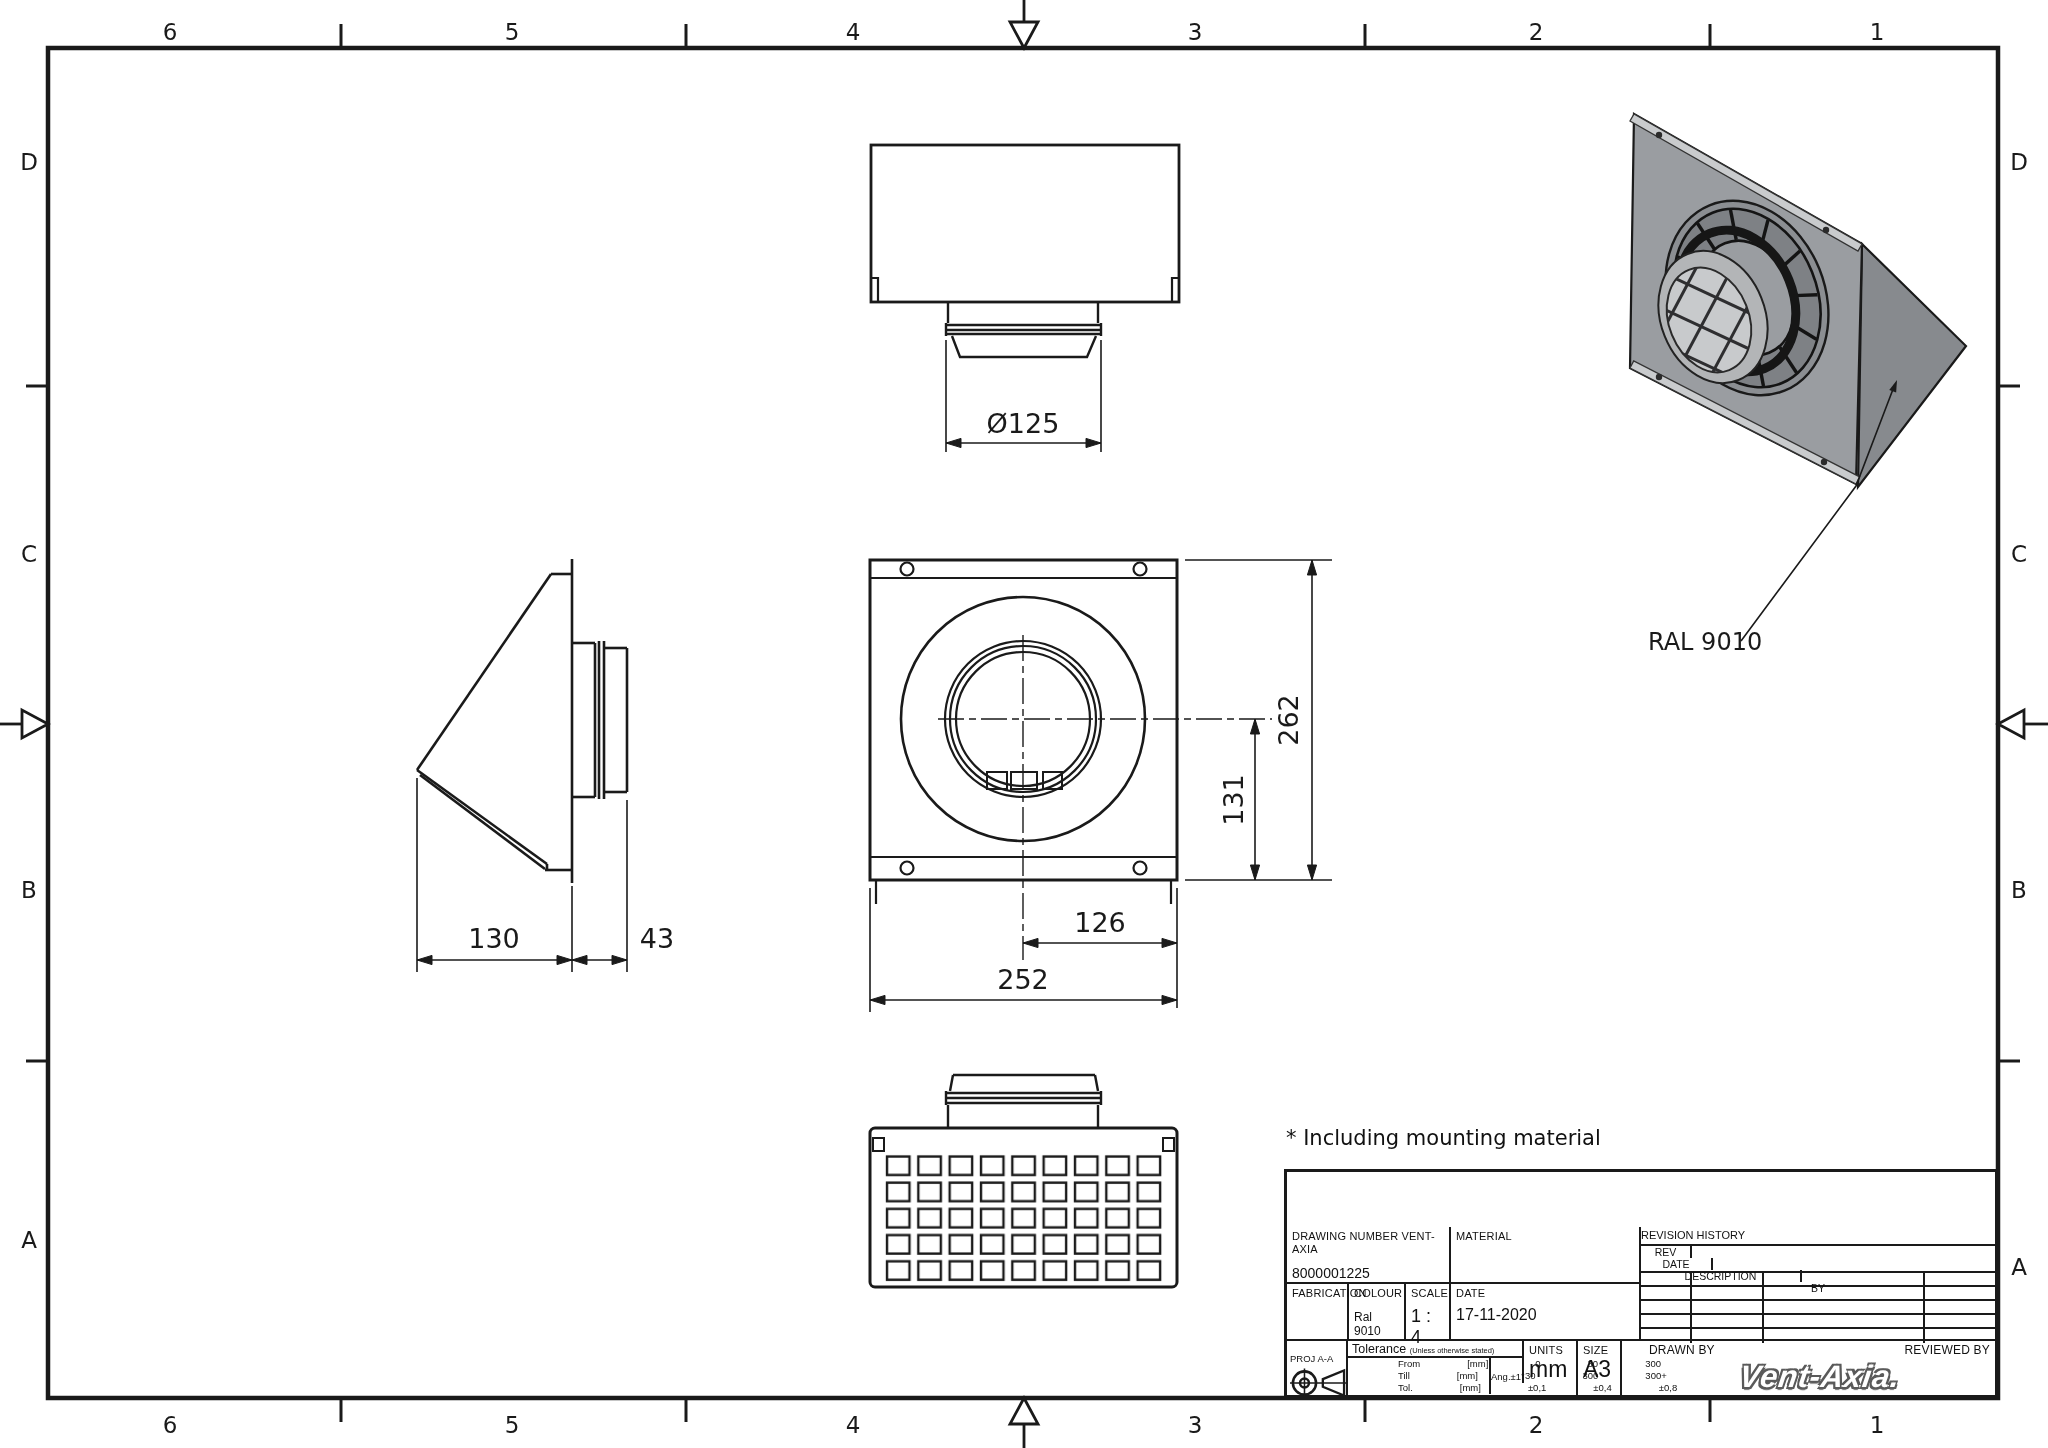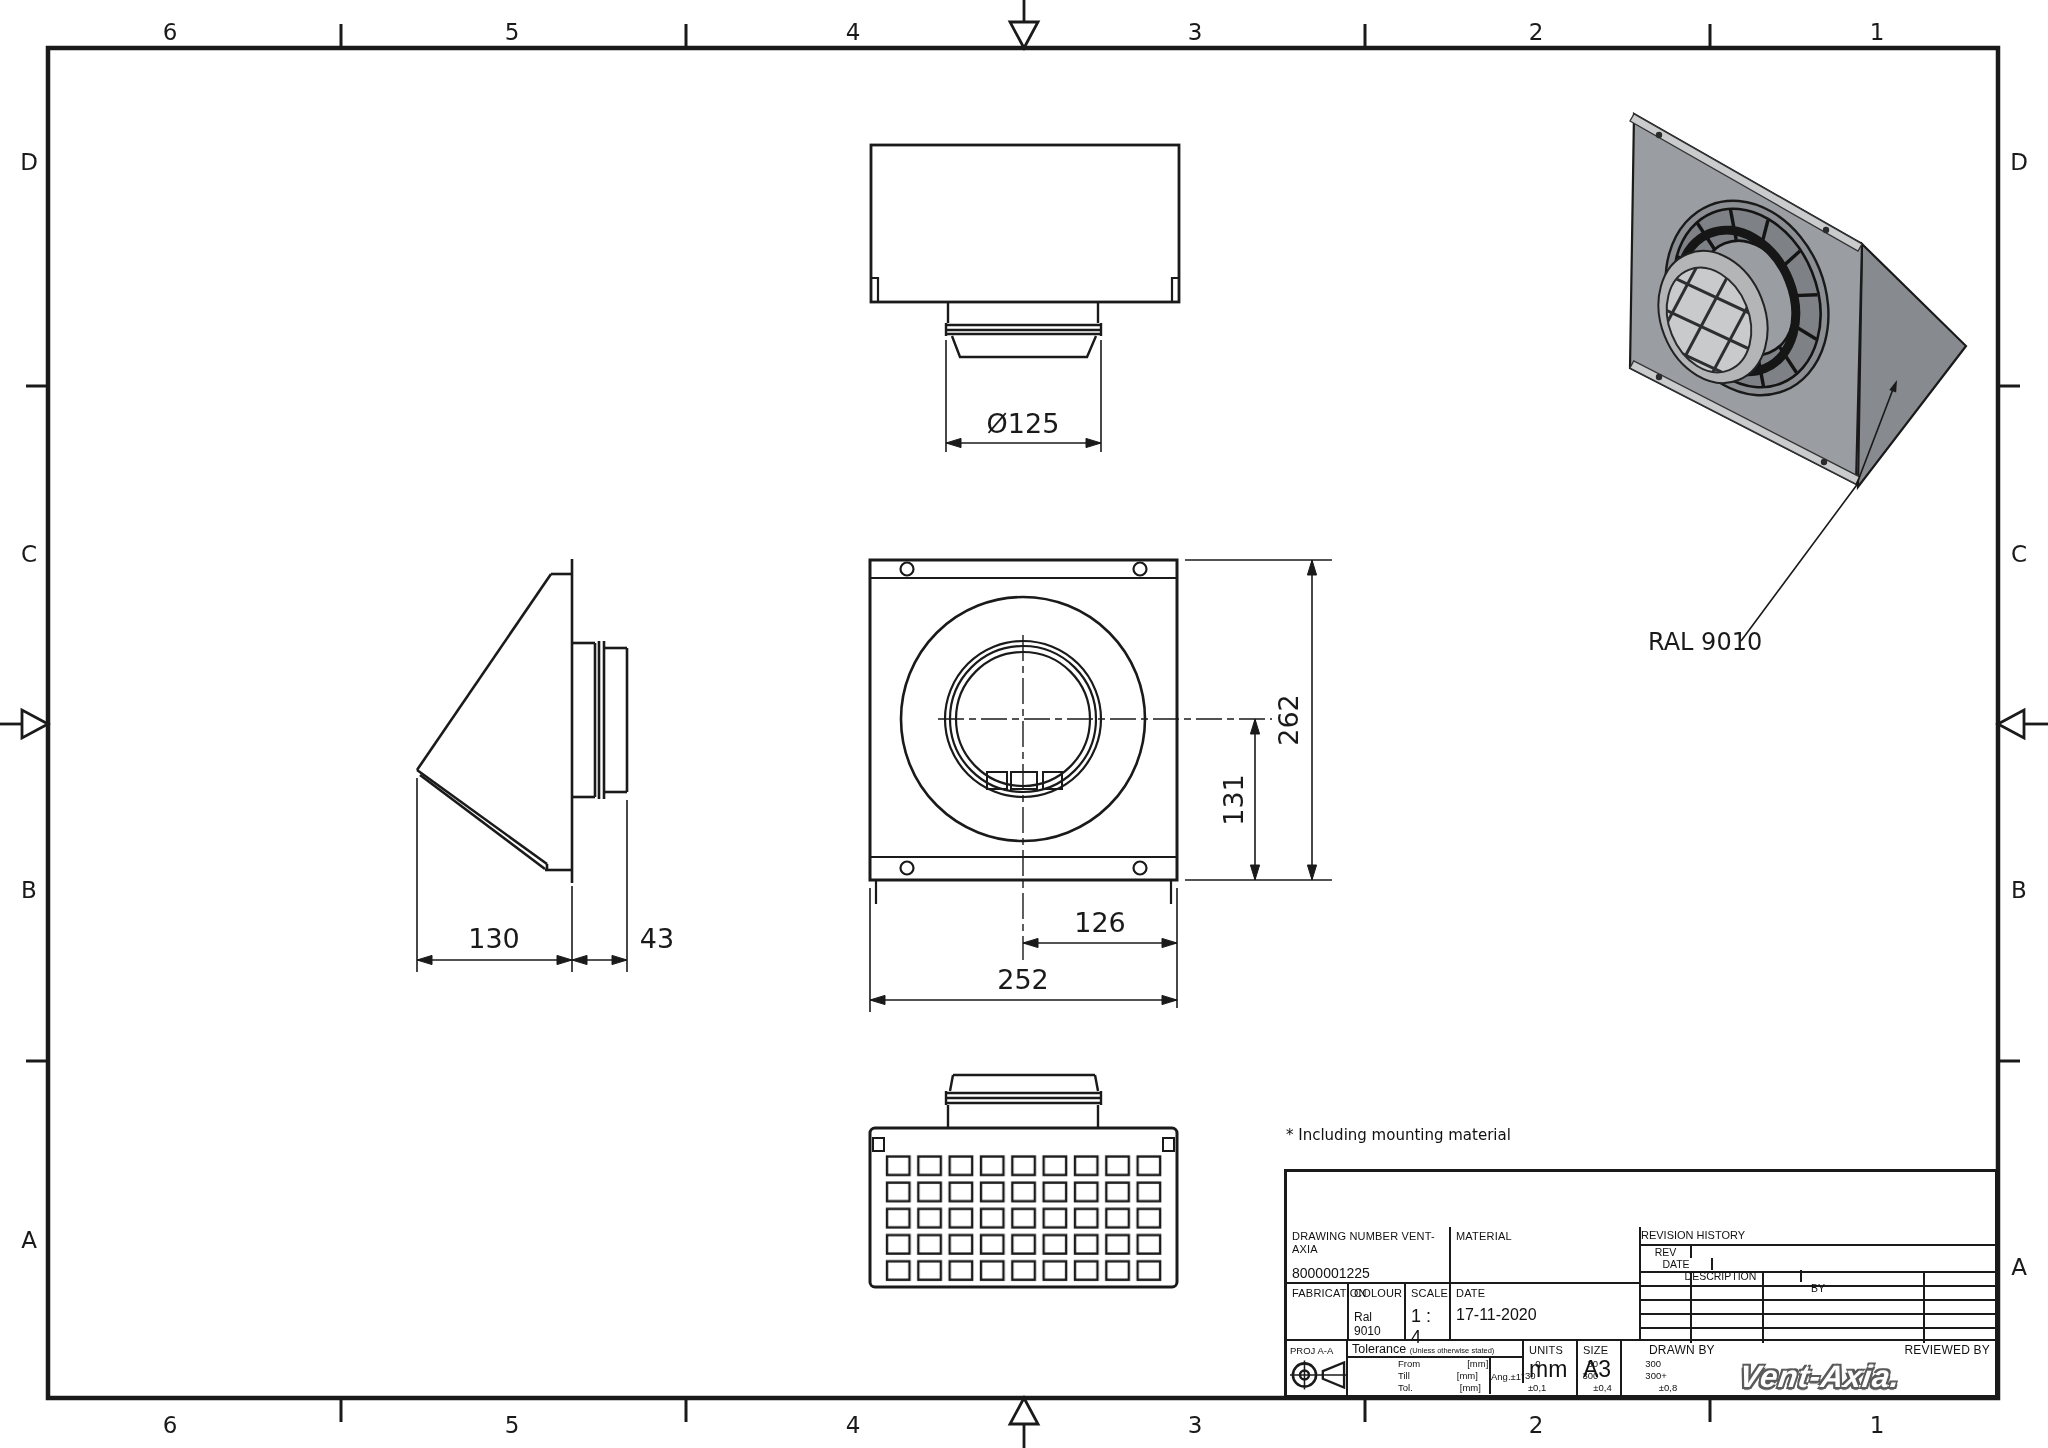--- a/index.html
+++ b/index.html
@@ -43,21 +43,21 @@
   .ang{border-left:2px solid #1a1a1a;flex:1;font-size:9.5px;display:flex;flex-direction:row;
        align-items:center;justify-content:center;line-height:11px;}
   .big-val{font-size:23px;line-height:24px;}
   .logo{
     position:absolute;left:50%;top:18px;transform:translateX(-50%) skewX(-8deg);
     font-size:31px;font-weight:bold;font-style:italic;letter-spacing:1px;
     color:#ffffff;white-space:nowrap;
     text-shadow:-2px -2px 0 #5a5a5a,2px -2px 0 #5a5a5a,-2px 2px 0 #5a5a5a,2px 2px 0 #5a5a5a,
                  0 3px 1px #777;
   }
-  .note{position:absolute;left:1286px;top:1126px;font-size:15px;font-family:"DejaVu Sans","Liberation Sans",sans-serif;}
+  .note{position:absolute;left:1286px;top:1126px;font-size:21px;font-family:"DejaVu Sans","Liberation Sans",sans-serif;}
 </style>
 </head>
 <body>
 
 
 
 <svg class="sheet-svg" width="2048" height="1448" viewBox="0 0 2048 1448">
   <defs>
     <polygon id="ah" points="0,0 -15,4.6 -15,-4.6" fill="#1a1a1a"></polygon>
     <pattern id="grid" x="883" y="1153" width="31.33" height="26.2" patternUnits="userSpaceOnUse">
@@ -365,21 +365,21 @@
   </div>
   <div class="cell bd-b bd-r pad" style="left:119px;top:112px;width:45px;height:57px;">
     <div class="lbl">SCALE</div>
     <div style="font-size:18px;margin-top:6px;">1 : 4</div>
   </div>
   <div class="cell bd-b bd-r pad" style="left:164px;top:112px;width:190px;height:57px;">
     <div class="lbl">DATE</div>
     <div class="val-lg" style="margin-top:6px;">17-11-2020</div>
   </div>
 
-  <div class="cell bd-r" style="left:0;top:169px;width:61px;height:54px;padding:4px 3px;">
+  <div class="cell bd-r" style="left:0;top:169px;width:61px;height:54px;padding:12px 3px;">
     <div style="font-size:9.5px;">PROJ A-A</div>
     <svg width="56" height="36" viewBox="0 0 58 36">
       <line x1="0" y1="19" x2="58" y2="19" stroke="#1a1a1a" stroke-width="1.6"></line>
       <circle cx="15" cy="19" r="12" fill="none" stroke="#1a1a1a" stroke-width="2.6"></circle>
       <circle cx="15" cy="19" r="4.6" fill="none" stroke="#1a1a1a" stroke-width="2.6"></circle>
       <line x1="15" y1="4" x2="15" y2="34" stroke="#1a1a1a" stroke-width="1.6"></line>
       <polygon points="34,15 56,6 56,32 34,23" fill="none" stroke="#1a1a1a" stroke-width="2.4"></polygon>
     </svg>
   </div>
   <div class="cell bd-r" style="left:61px;top:169px;width:176px;height:42px;">

